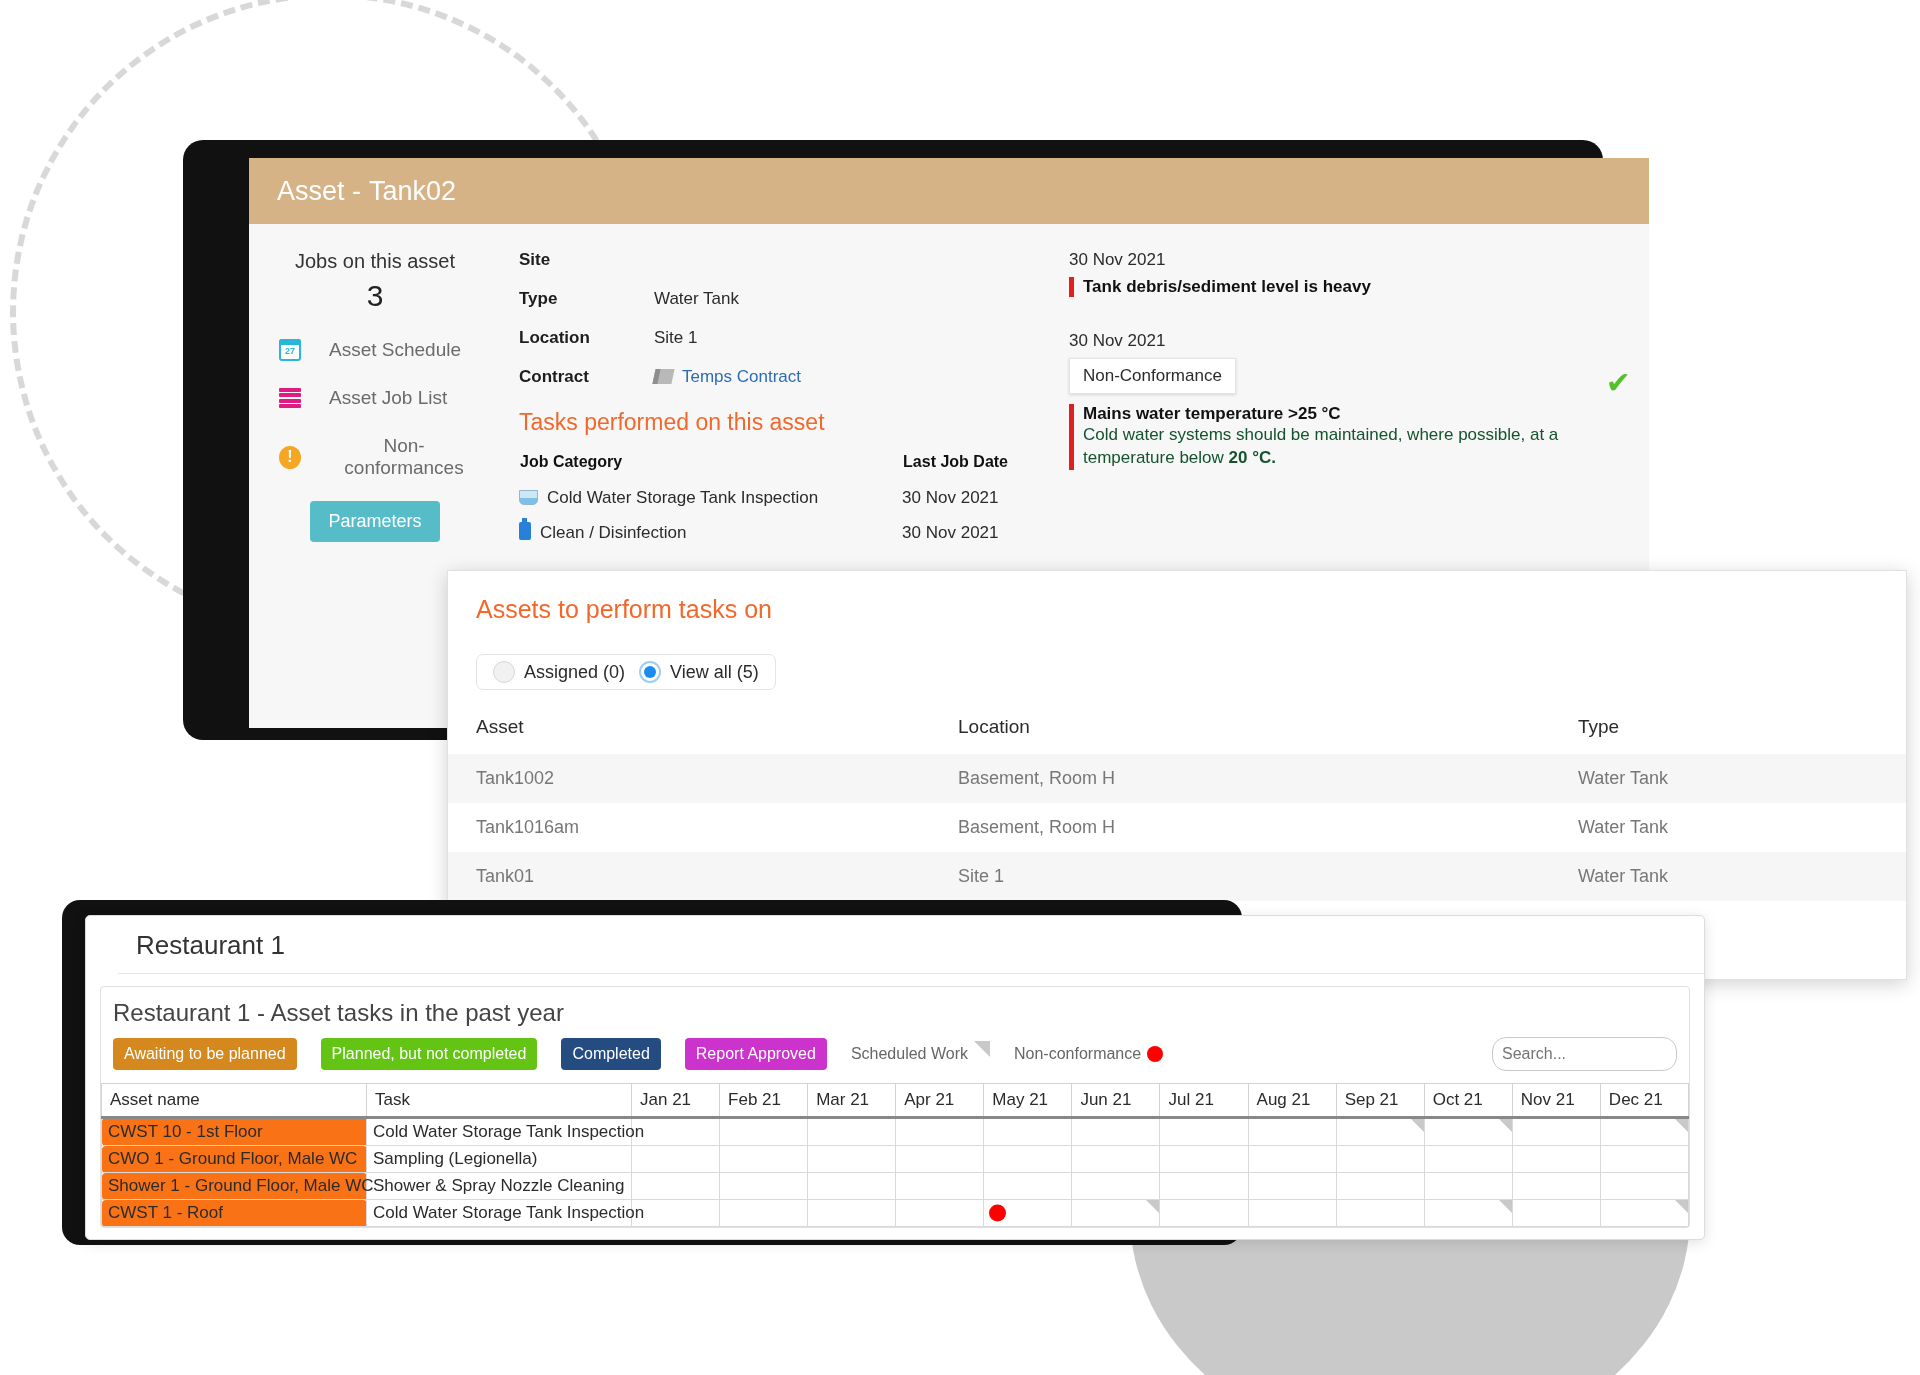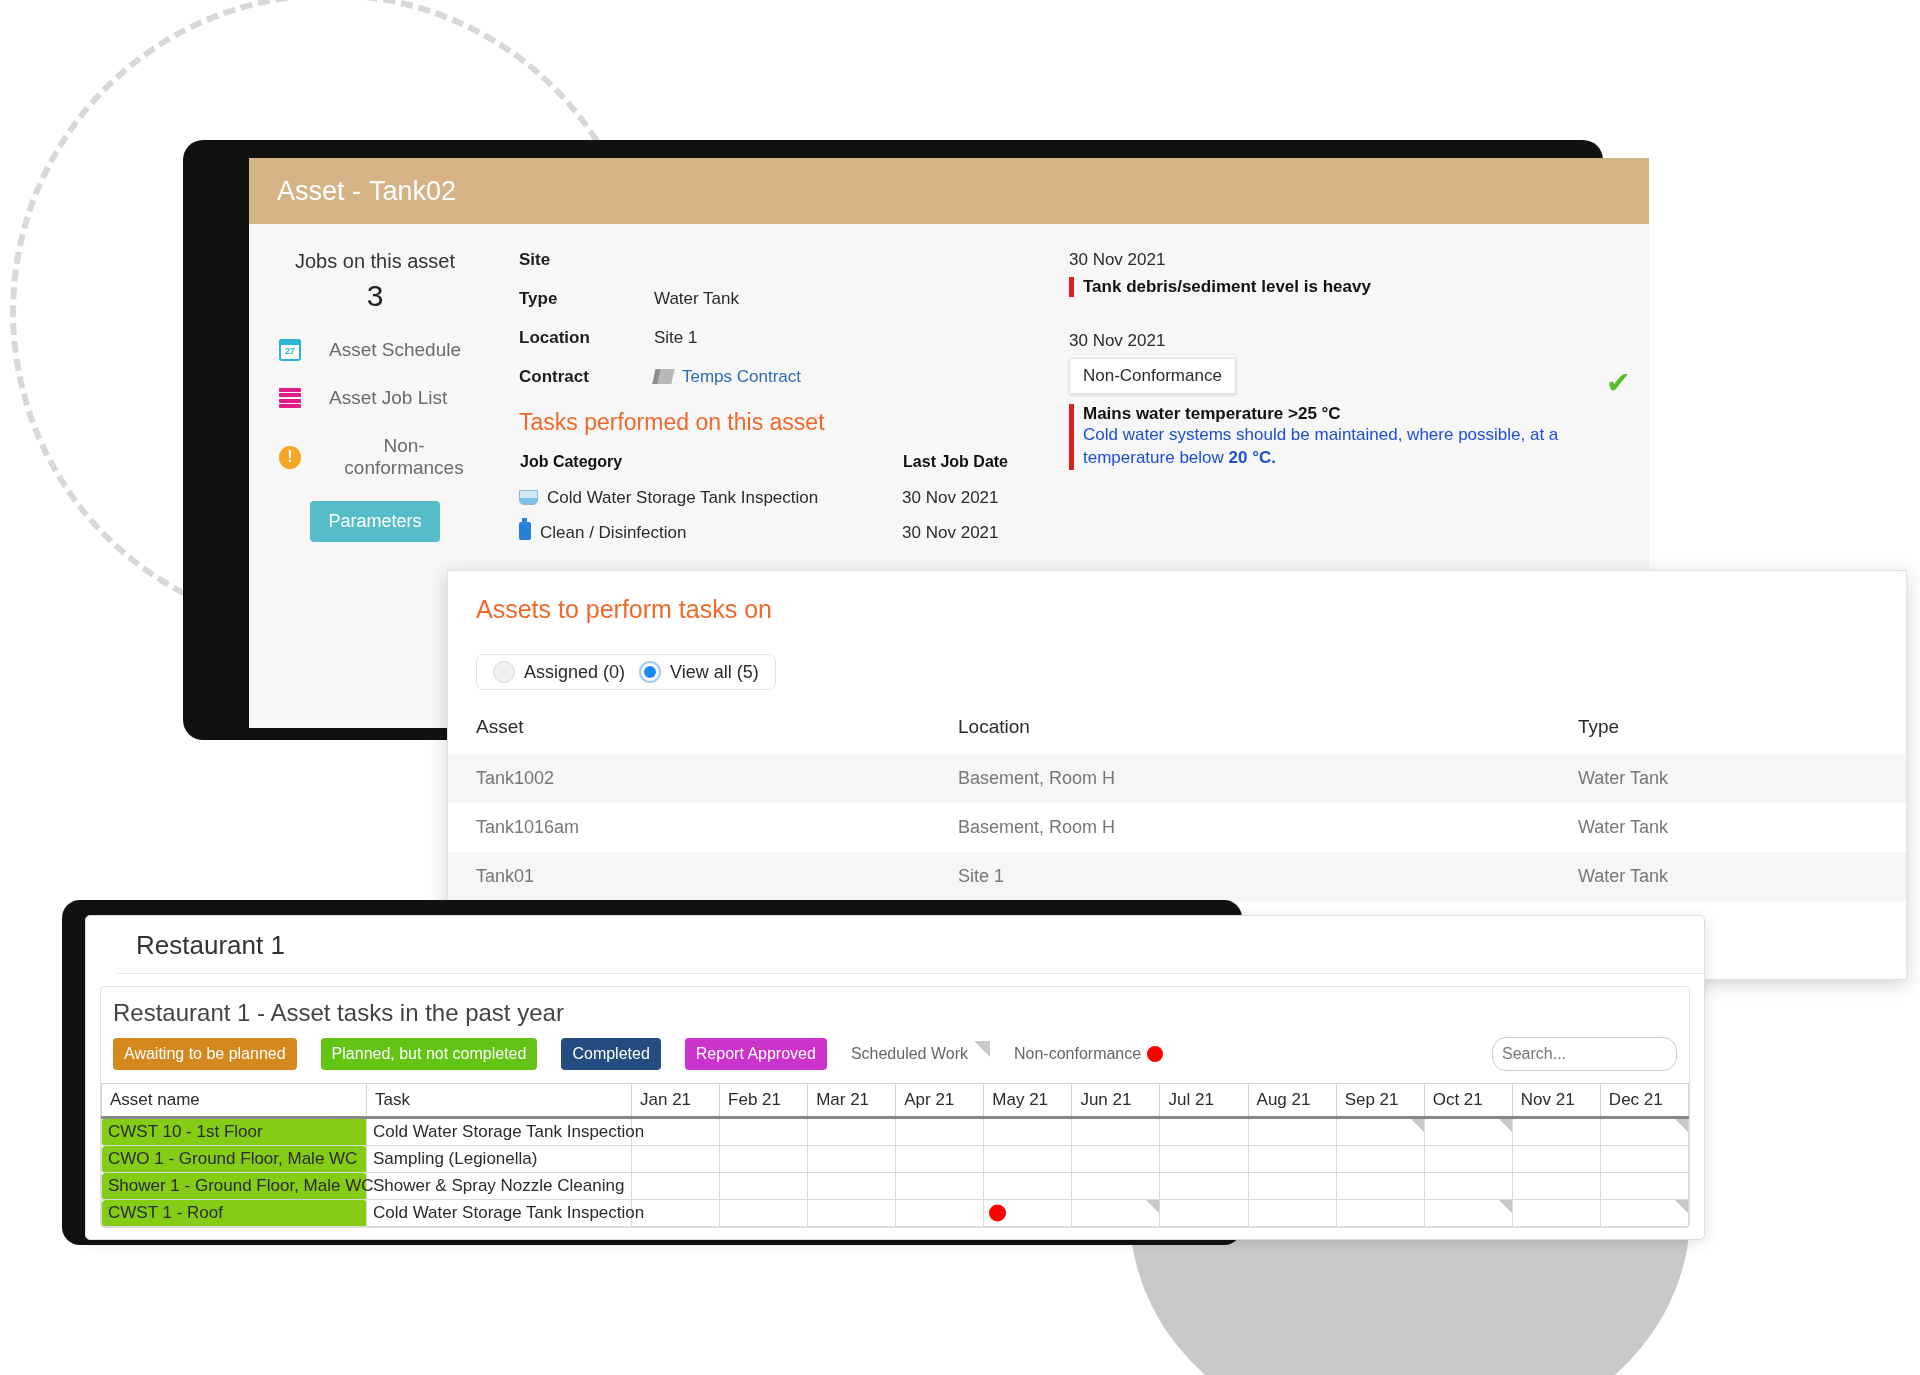--- a/index.html
+++ b/index.html
@@ -94,21 +94,21 @@
   .task-table td{ padding:4px 0 10px 0; color:#2b2b2b; }
   .tic{ display:inline-block; width:19px; height:15px; margin-right:9px; vertical-align:-2px; }
   .tic-tank{ background:linear-gradient(#cfe6f5 55%, #7fc0e8 55%); border:1px solid #8fb7cf; border-radius:0 0 5px 5px;}
   .tic-bottle{ width:12px; height:18px; background:#2980d8; border-radius:2px; position:relative; }
   .tic-bottle:before{ content:""; position:absolute; left:3px; top:-4px; width:5px; height:5px; background:#2980d8;}
 
   .asset-right{ flex:1; padding-left:30px; padding-right:30px; position:relative;}
   .nc-date{ font-size:17px; color:#2b2b2b; margin-bottom:7px; }
   .nc-line{ border-left:5px solid #e02020; padding-left:9px; margin-bottom:34px; }
   .nc-line .hd{ font-size:17px; font-weight:bold; color:#111; }
-  .nc-line .bd{ font-size:17px; color:#1d4ed8; line-height:1.35; }
+  .nc-line .bd{ font-size:17px; color:#14532d; line-height:1.35; }
   .nc-chip{
     display:inline-block; background:#ffffff; border:1px solid #e3e3e3;
     box-shadow:0 1px 3px rgba(0,0,0,.14);
     padding:7px 13px; font-size:17px; color:#2b2b2b; margin-bottom:10px;
   }
   .tick{ position:absolute; right:18px; top:118px; color:#55c12a; font-size:30px; line-height:1; }
 
   
   .win-assets{
     position:absolute; left:447px; top:570px;
@@ -182,21 +182,21 @@
   .gantt{ width:100%; border-collapse:collapse; font-size:17px; table-layout:fixed; }
   .gantt th{
     border:1px solid #d2d2d2; border-bottom:3px solid #888;
     font-weight:normal; color:#2b2b2b; text-align:left;
     padding:6px 8px; background:#fff;
   }
   .gantt td{ border:1px solid #d9d9d9; height:26px; padding:0; }
   .gantt td.lbl{
     padding:3px 6px; color:#2b2b2b; font-size:17px; white-space:nowrap;
   }
-  .gantt td.asset-cell{ background:#84cc16; border-radius:4px; }
+  .gantt td.asset-cell{ background:#f97316; border-radius:4px; }
   .gantt .col-name{ width:265px; }
   .gantt .col-task{ width:265px; }
   .bar{ width:100%; height:100%; position:relative; }
   .bar.sched:after{
     content:""; position:absolute; right:0; top:0;
     border-top:13px solid #c9c9c9; border-left:13px solid transparent;
   }
   .bar .dot{
     position:absolute; left:5px; top:50%; transform:translateY(-50%);
     width:17px; height:17px; border-radius:50%; background:#ff0000;

